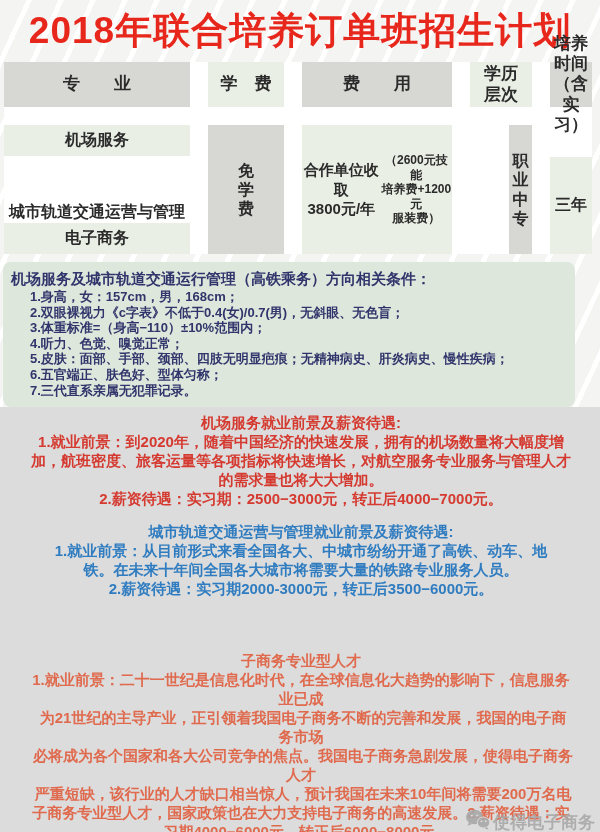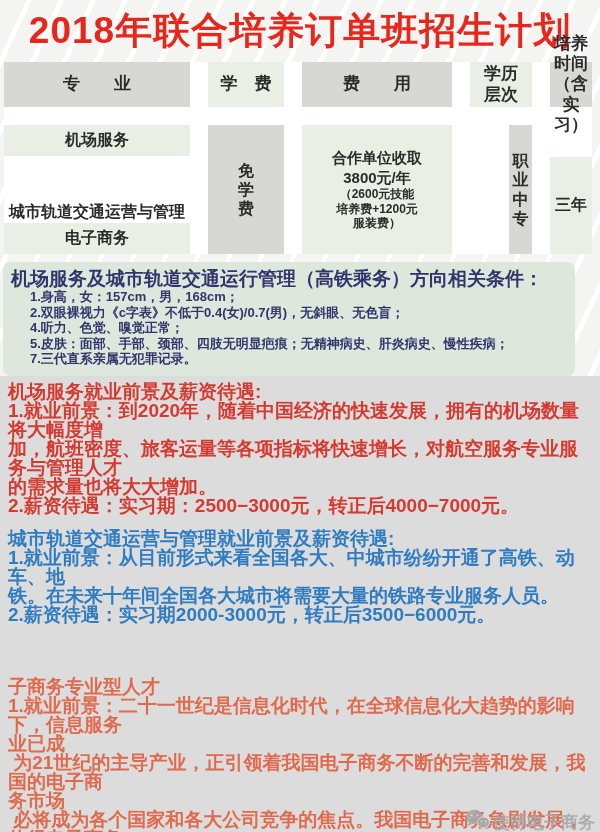--- a/index.html
+++ b/index.html
@@ -32,36 +32,36 @@
   .cell{
     display:flex;align-items:center;justify-content:center;
     text-align:center;color:#2b2b2b;font-weight:bold;
   }
   .cgray{background:#d7d7d3;}
   .cgreen{background:#e9efe5;}
   .hdr{font-size:17px;white-space:pre-line;line-height:1.18;}
   .major{font-size:16px;}
   .span3{grid-row:2 / span 3;}
   .vtext{white-space:pre-line;font-size:16px;line-height:1.2;}
-  .fee-cell{flex-direction:column;}
+  .fee-cell{flex-direction:row;}
   .fee-main{font-size:15px;white-space:pre-line;line-height:1.3;font-weight:bold;}
   .fee-sub{font-size:12px;white-space:pre-line;line-height:1.22;font-weight:bold;}
   .duration{font-size:16px;}
   
   .condition-box{
     width:572px;margin:8px 0 0 3px;box-sizing:border-box;
     background:#dde7dc;border-radius:8px;
     padding:7px 8px 9px 8px;color:#31356b;
   }
-  .condition-title{font-size:19px;font-weight:bold;line-height:20px;}
+  .condition-title{font-size:15px;font-weight:bold;line-height:20px;}
   .condition-item{font-size:13px;line-height:15.6px;padding-left:19px;font-weight:600;}
   
   .sections{padding:6px 6px 0 8px;}
   .section-title,.section-body{
-    white-space:pre-wrap;font-size:19px;line-height:19px;font-weight:600;
+    white-space:pre-wrap;font-size:15px;line-height:19px;font-weight:600;text-align:center;
   }
   .sec-red{color:#d53a30;}
   .sec-blue{color:#2f7cc0;margin-top:14px;}
   .sec-orange{color:#e06a4d;margin-top:53px;}
   
   .watermark{
     position:absolute;right:5px;bottom:-3px;
     display:flex;align-items:center;gap:3px;
     color:#a8a8a8;font-size:17px;font-weight:600;opacity:.9;
   }
@@ -101,22 +101,24 @@
 
     <div class="cell cgray vtext span3" style="grid-column:4;margin-left:39px;">职业
 中专</div>
     <div class="cell cgreen duration span3" style="grid-column:5;margin-top:32px;">三年</div>
   </div>
 
   <div class="condition-box">
     <div class="condition-title">机场服务及城市轨道交通运行管理（高铁乘务）方向相关条件：</div>
     <div class="condition-item">1.身高，女：157cm，男，168cm；</div>
     <div class="condition-item">2.双眼裸视力《c字表》不低于0.4(女)/0.7(男)，无斜眼、无色盲；</div>
+    <div class="condition-item">3.体重标准=（身高−110）±10%范围内；</div>
     <div class="condition-item">4.听力、色觉、嗅觉正常；</div>
     <div class="condition-item">5.皮肤：面部、手部、颈部、四肢无明显疤痕；无精神病史、肝炎病史、慢性疾病；</div>
+    <div class="condition-item">6.五官端正、肤色好、型体匀称；</div>
     <div class="condition-item">7.三代直系亲属无犯罪记录。</div>
   </div>
 
 </div>
 
 <div class="sections">
 
   <div class="sec-red">
     <div class="section-title">机场服务就业前景及薪资待遇:</div>
     <div class="section-body">1.就业前景：到2020年，随着中国经济的快速发展，拥有的机场数量将大幅度增

